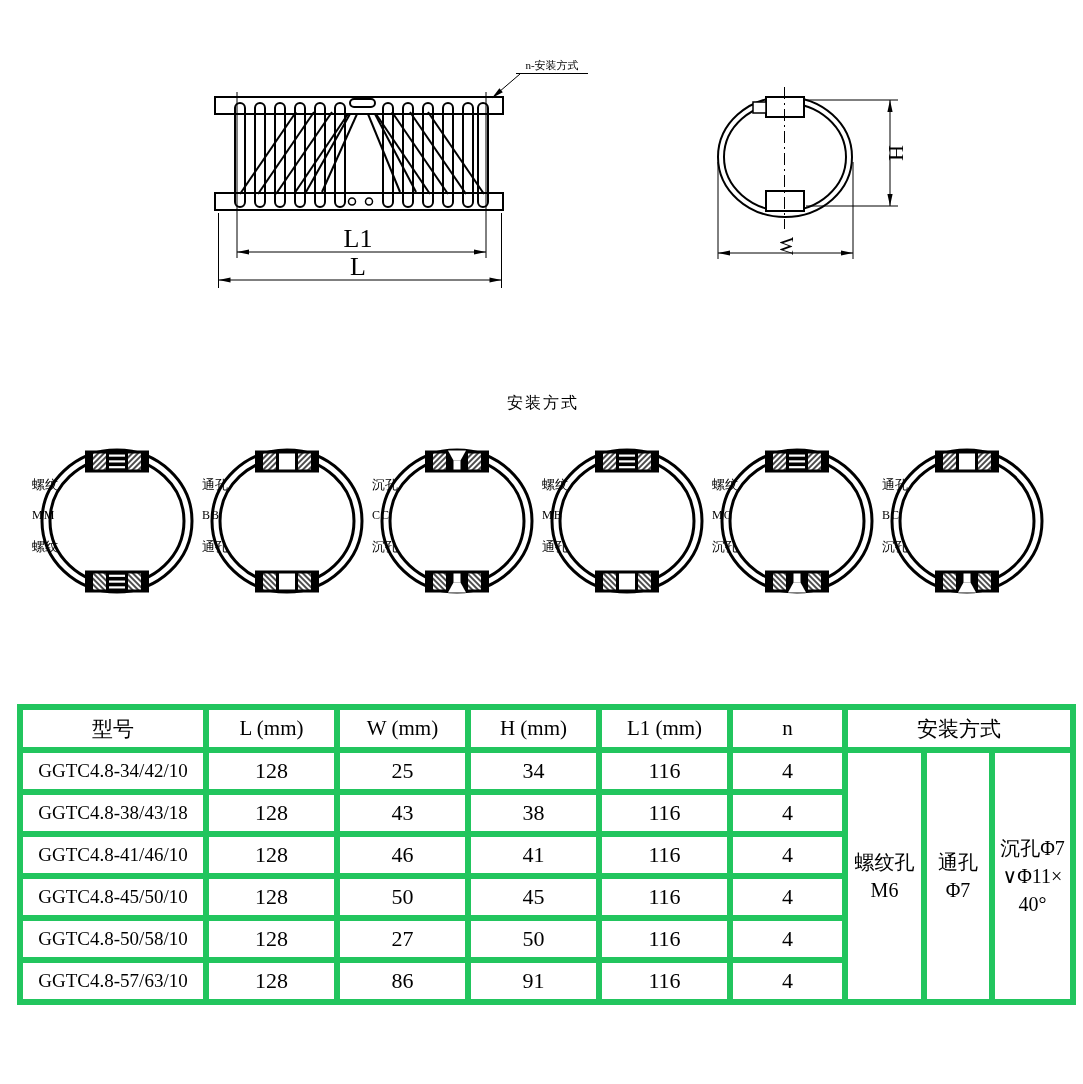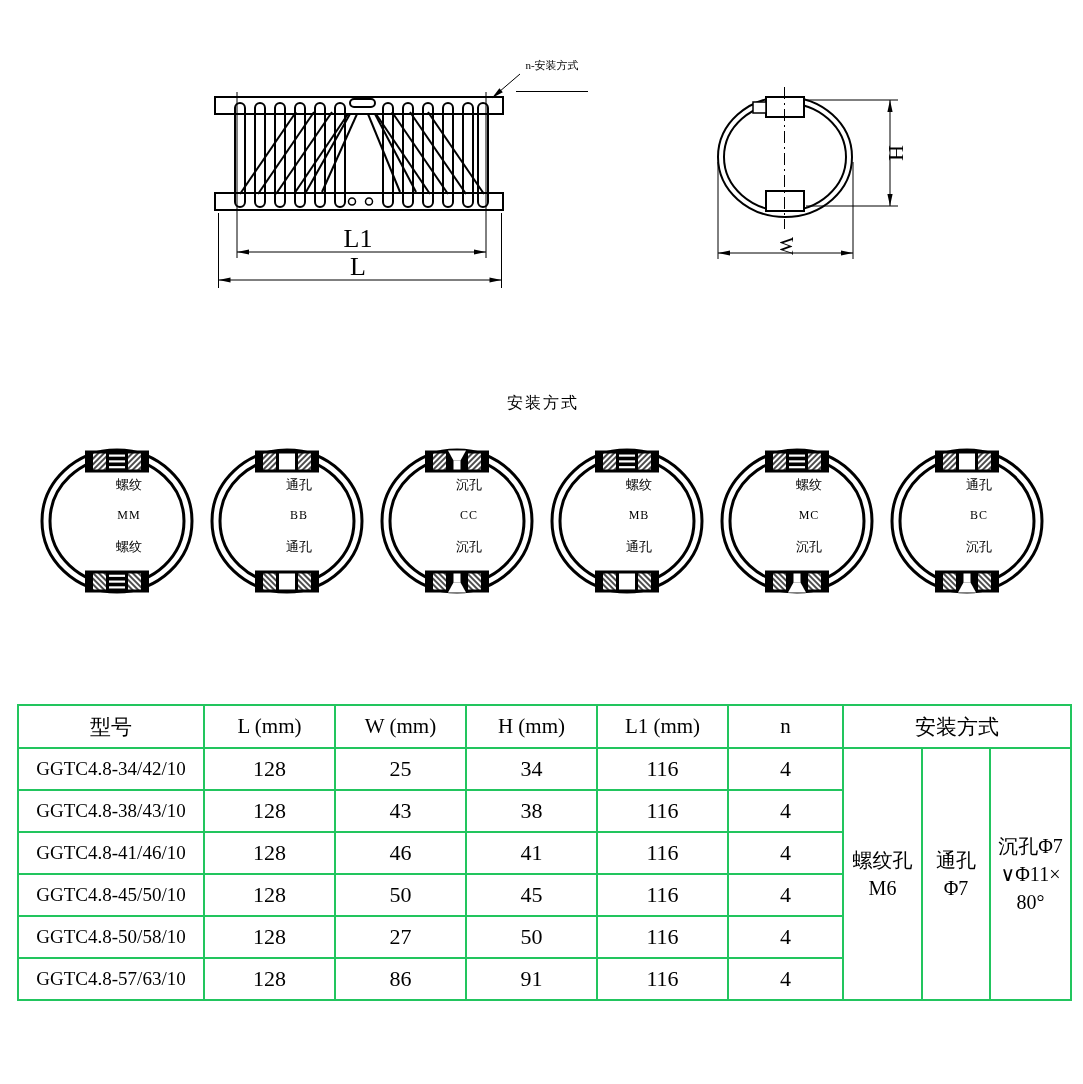--- a/index.html
+++ b/index.html
@@ -1,37 +1,37 @@
 <!DOCTYPE html>
 <html><head>
 <meta charset="utf-8">
 <style>
   html,body{margin:0;padding:0;background:#fff;}
   #page{position:relative;width:1083px;height:1084px;background:#fff;overflow:hidden;
         font-family:"Liberation Serif","DejaVu Serif","DejaVu Sans",serif;color:#000;}
   svg{position:absolute;left:0;top:0;}
   .lbl{position:absolute;text-align:center;line-height:1;}
-  #leader-label{left:516px;top:60px;width:72px;font-size:11px;border-bottom:1px solid #000;padding-bottom:20px;}
+  #leader-label{left:516px;top:60px;width:72px;font-size:11px;border-bottom:1px solid #000;padding-bottom:2px;}
   #dim-l1{left:328px;top:226px;width:60px;font-size:26px;}
   #dim-l{left:328px;top:254px;width:60px;font-size:26px;}
   #dim-h{left:877px;top:143px;width:40px;height:20px;font-size:22px;transform:rotate(90deg);}
   #dim-w{left:766px;top:236px;width:40px;height:20px;font-size:19px;transform:rotate(90deg);}
   #mounts-title{left:433px;top:395px;width:220px;font-size:16px;letter-spacing:2px;}
   .mount{position:absolute;top:440px;width:170px;height:160px;}
   .mount svg{position:absolute;left:0;top:0;}
-  .m-label{position:absolute;left:12px;width:170px;text-align:center;line-height:1;}
+  .m-label{position:absolute;left:0;width:170px;text-align:left;line-height:1;}
   .m-top{top:38px;font-size:13px;}
   .m-code{top:69px;font-size:12px;letter-spacing:1px;}
   .m-bottom{top:100px;font-size:13px;}
   .blk use{display:none;}
   .blk[data-variant="thread"] use.v-thread{display:inline;}
   .blk[data-variant="hole"] use.v-hole{display:inline;}
   .blk[data-variant="csink"] use.v-csink{display:inline;}
   #spec-table{position:absolute;left:17px;top:704px;border-collapse:collapse;table-layout:fixed;width:1053px;}
-  #spec-table th,#spec-table td{border:2px solid #22c55e;text-align:center;vertical-align:middle;padding:0;font-weight:normal;}
+  #spec-table th,#spec-table td{border:6px solid #22c55e;text-align:center;vertical-align:middle;padding:0;font-weight:normal;}
   #spec-table thead tr{height:43px;}
   #spec-table tbody tr{height:42px;}
   th{font-size:21px;}
   td.model{font-size:19px;}
   td.num{font-size:22px;border-radius:19px;}
   td.install{font-size:20px;white-space:pre-line;line-height:1.4;}
 </style>
 </head>
 <body>
 
@@ -299,24 +299,24 @@
         <td class="num">25</td>
         <td class="num">34</td>
         <td class="num">116</td>
         <td class="num">4</td>
         <td class="install" rowspan="6">螺纹孔
 M6</td>
         <td class="install" rowspan="6">通孔
 Φ7</td>
         <td class="install" rowspan="6">沉孔Φ7
 ∨Φ11×
-80°</td>
-      </tr>
-      <tr>
-        <td class="model">GGTC4.8-38/43/10</td>
+40°</td>
+      </tr>
+      <tr>
+        <td class="model">GGTC4.8-38/43/18</td>
         <td class="num">128</td>
         <td class="num">43</td>
         <td class="num">38</td>
         <td class="num">116</td>
         <td class="num">4</td>
       </tr>
       <tr>
         <td class="model">GGTC4.8-41/46/10</td>
         <td class="num">128</td>
         <td class="num">46</td>

